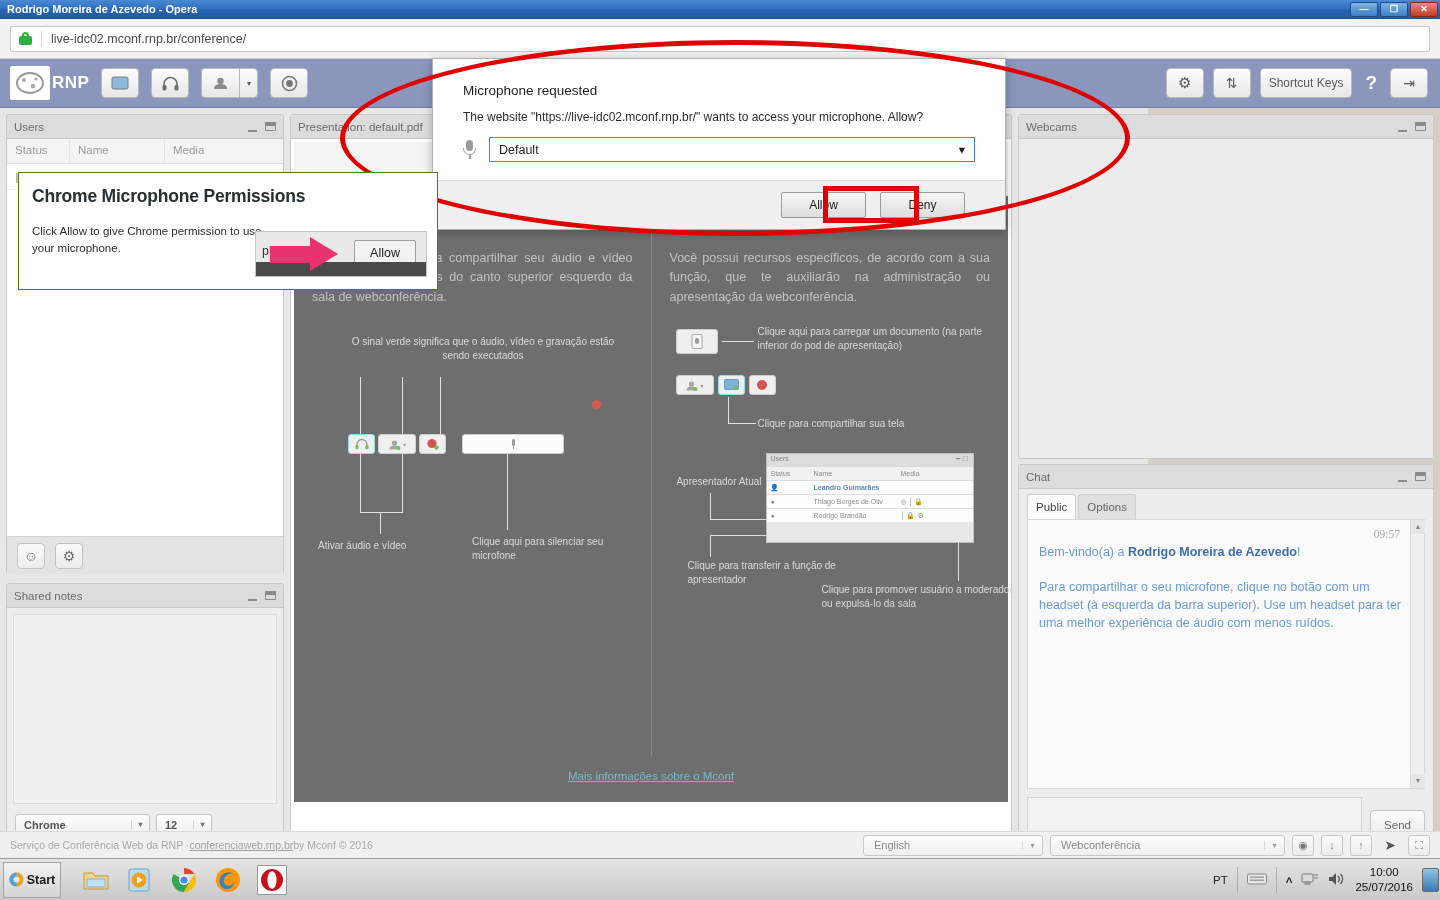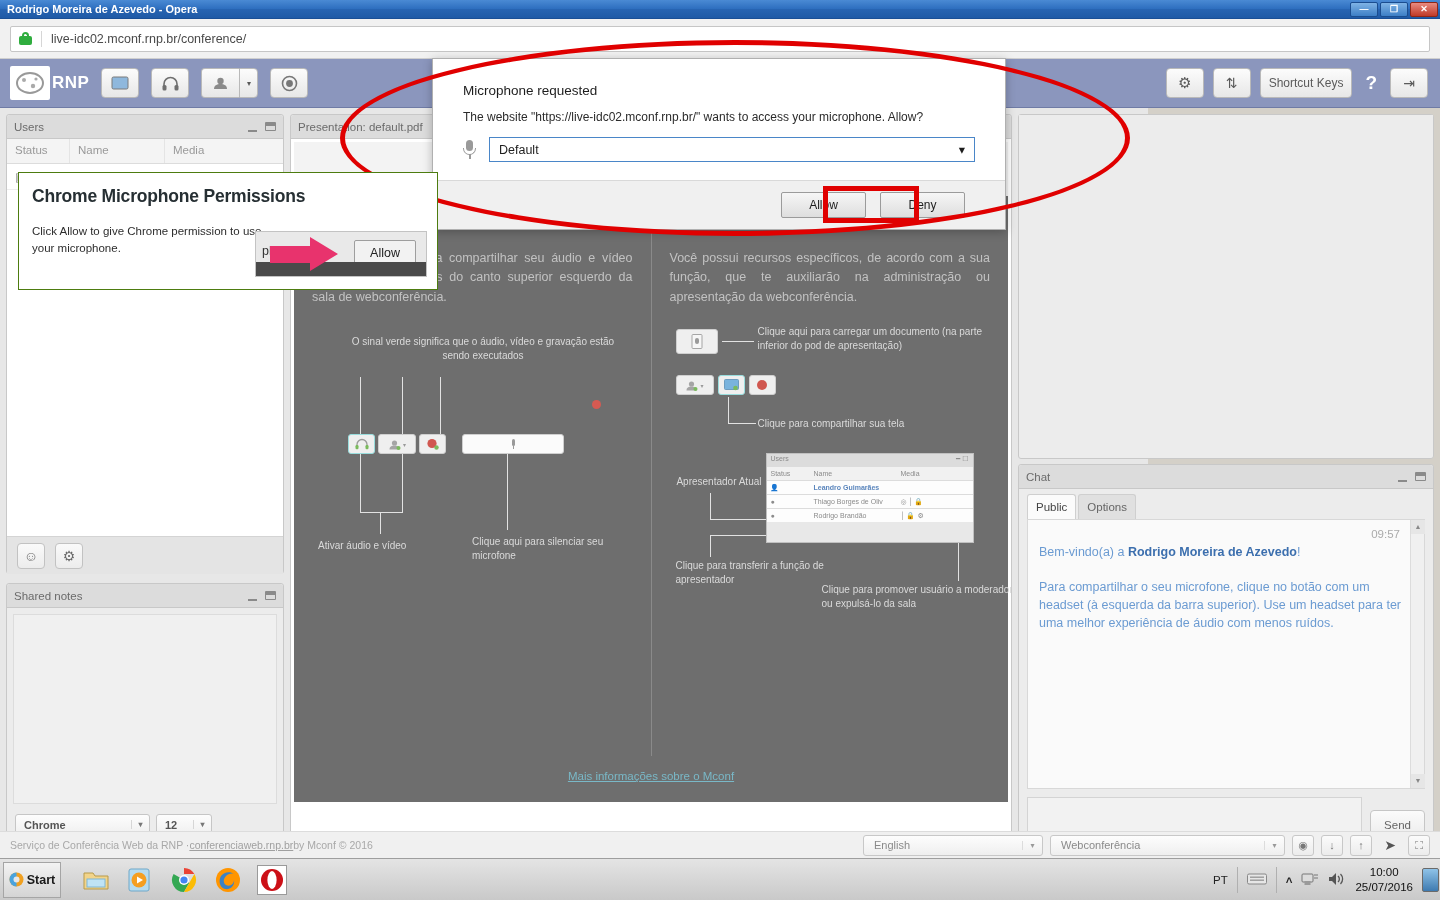--- a/index.html
+++ b/index.html
@@ -132,21 +132,21 @@
   .ztrack { height:4px; background:#bfbfbf; border-radius:2px; margin-top:6px; position:relative; }
   .zthumb { position:absolute; left:2px; top:-5px; width:9px; height:14px; background:#f4f4f4; border:1px solid #a9a9a9; border-radius:2px 2px 5px 5px; }
 
   
   #webcam-panel { left:1018px; top:55px; width:416px; height:345px; }
   #chat-panel { left:1018px; top:405px; width:416px; height:424px; }
   .tabs { display:flex; padding:5px 8px 0 8px; background:#ececec; }
   .tab { padding:6px 8px; font-size:11.5px; color:#666; background:#e0e0e0; border:1px solid #cfcfcf; border-bottom:none; border-radius:3px 3px 0 0; margin-right:2px; }
   .tab.active { background:#fbfbfb; color:#444; }
   .chat-log { margin:0 8px; height:270px; background:#fafafa; border:1px solid #d8d8d8; padding:9px 11px; position:relative; font-size:12.5px; color:#6b9bd2; line-height:1.45; }
-  .chat-time { position:absolute; right:24px; top:6px; color:#aaa; font-size:11.5px; }
+  .chat-time { position:absolute; right:24px; top:6px; color:#aaa; font-size:11.5px;font-family:Liberation Serif, serif; }
   .chat-log b { color:#3c6fae; }
   .scrollbar { position:absolute; right:0; top:0; width:14px; height:100%; background:#f0f0f0; border-left:1px solid #dcdcdc; }
   .sb-arrow { width:14px; height:14px; display:flex; align-items:center; justify-content:center; font-size:7px; color:#888; background:#e6e6e6; }
   .sb-arrow.bot { position:absolute; bottom:0; }
   .chat-input-row { display:flex; align-items:center; gap:8px; padding:8px; }
   .chat-input { flex:1; height:56px; background:#f2f2f2; border:1px solid #d4d4d4; }
   .send-btn { width:55px; height:30px; background:linear-gradient(to bottom,#fbfbfb,#ebebeb); border:1px solid #c6c6c6; border-radius:4px; font-size:11.5px; color:#666; display:flex; align-items:center; justify-content:center; }
 
   
   .conf-status { position:absolute; left:0; bottom:0; width:1440px; height:27px; background:#f0f0f0; border-top:1px solid #dcdcdc; display:flex; align-items:center; padding:0 10px; font-size:10.5px; color:#a8a8a8; }
@@ -491,21 +491,21 @@
                     <span style="width:84px;">Rodrigo Brandão</span>
                     <span>│ 🔒 ⚙</span>
                   </div>
                 </div>
 
                 <div class="dm" style="left:6px;top:168px;width:86px;text-align:right;">Apresentador Atual</div>
                 <div class="dline" style="left:40px;top:186px;width:1px;height:26px;"></div>
                 <div class="dline" style="left:40px;top:212px;width:56px;height:1px;"></div>
                 <div class="dline" style="left:40px;top:228px;width:1px;height:22px;"></div>
                 <div class="dline" style="left:40px;top:228px;width:56px;height:1px;"></div>
-                <div class="dm" style="left:6px;top:252px;width:150px;">Clique para transferir a função de apresentador</div>
+                <div class="dm" style="left:18px;top:252px;width:150px;">Clique para transferir a função de apresentador</div>
                 <div class="dline" style="left:288px;top:236px;width:1px;height:38px;"></div>
                 <div class="dm" style="left:152px;top:276px;width:200px;">Clique para promover usuário a moderador ou expulsá-lo da sala</div>
               </div>
             </div>
           </div>
 
           <div class="slide-foot">
             <a href="#">Mais informações sobre o Mconf</a>
           </div>
         </div>
@@ -541,20 +541,29 @@
             </div>
         </div>
         <div style="position:absolute;right:16px;display:flex;gap:10px;">
           <div class="pf-btn">↔</div>
           <div class="pf-btn">✥</div>
         </div>
       </div>
     </div>
 
     <div class="panel" id="webcam-panel">
+      <div class="panel-head">
+        <span class="panel-title">Webcams</span>
+        <span class="pc">
+            <i class="min-gl"></i>
+          </span>
+        <span class="pc">
+            <i class="max-gl"></i>
+          </span>
+      </div>
       <div style="height:318px;background:#ececec;"></div>
     </div>
 
     <div class="panel" id="chat-panel">
       <div class="panel-head">
         <span class="panel-title">Chat</span>
         <span class="pc">
             <i class="min-gl"></i>
           </span>
         <span class="pc">

